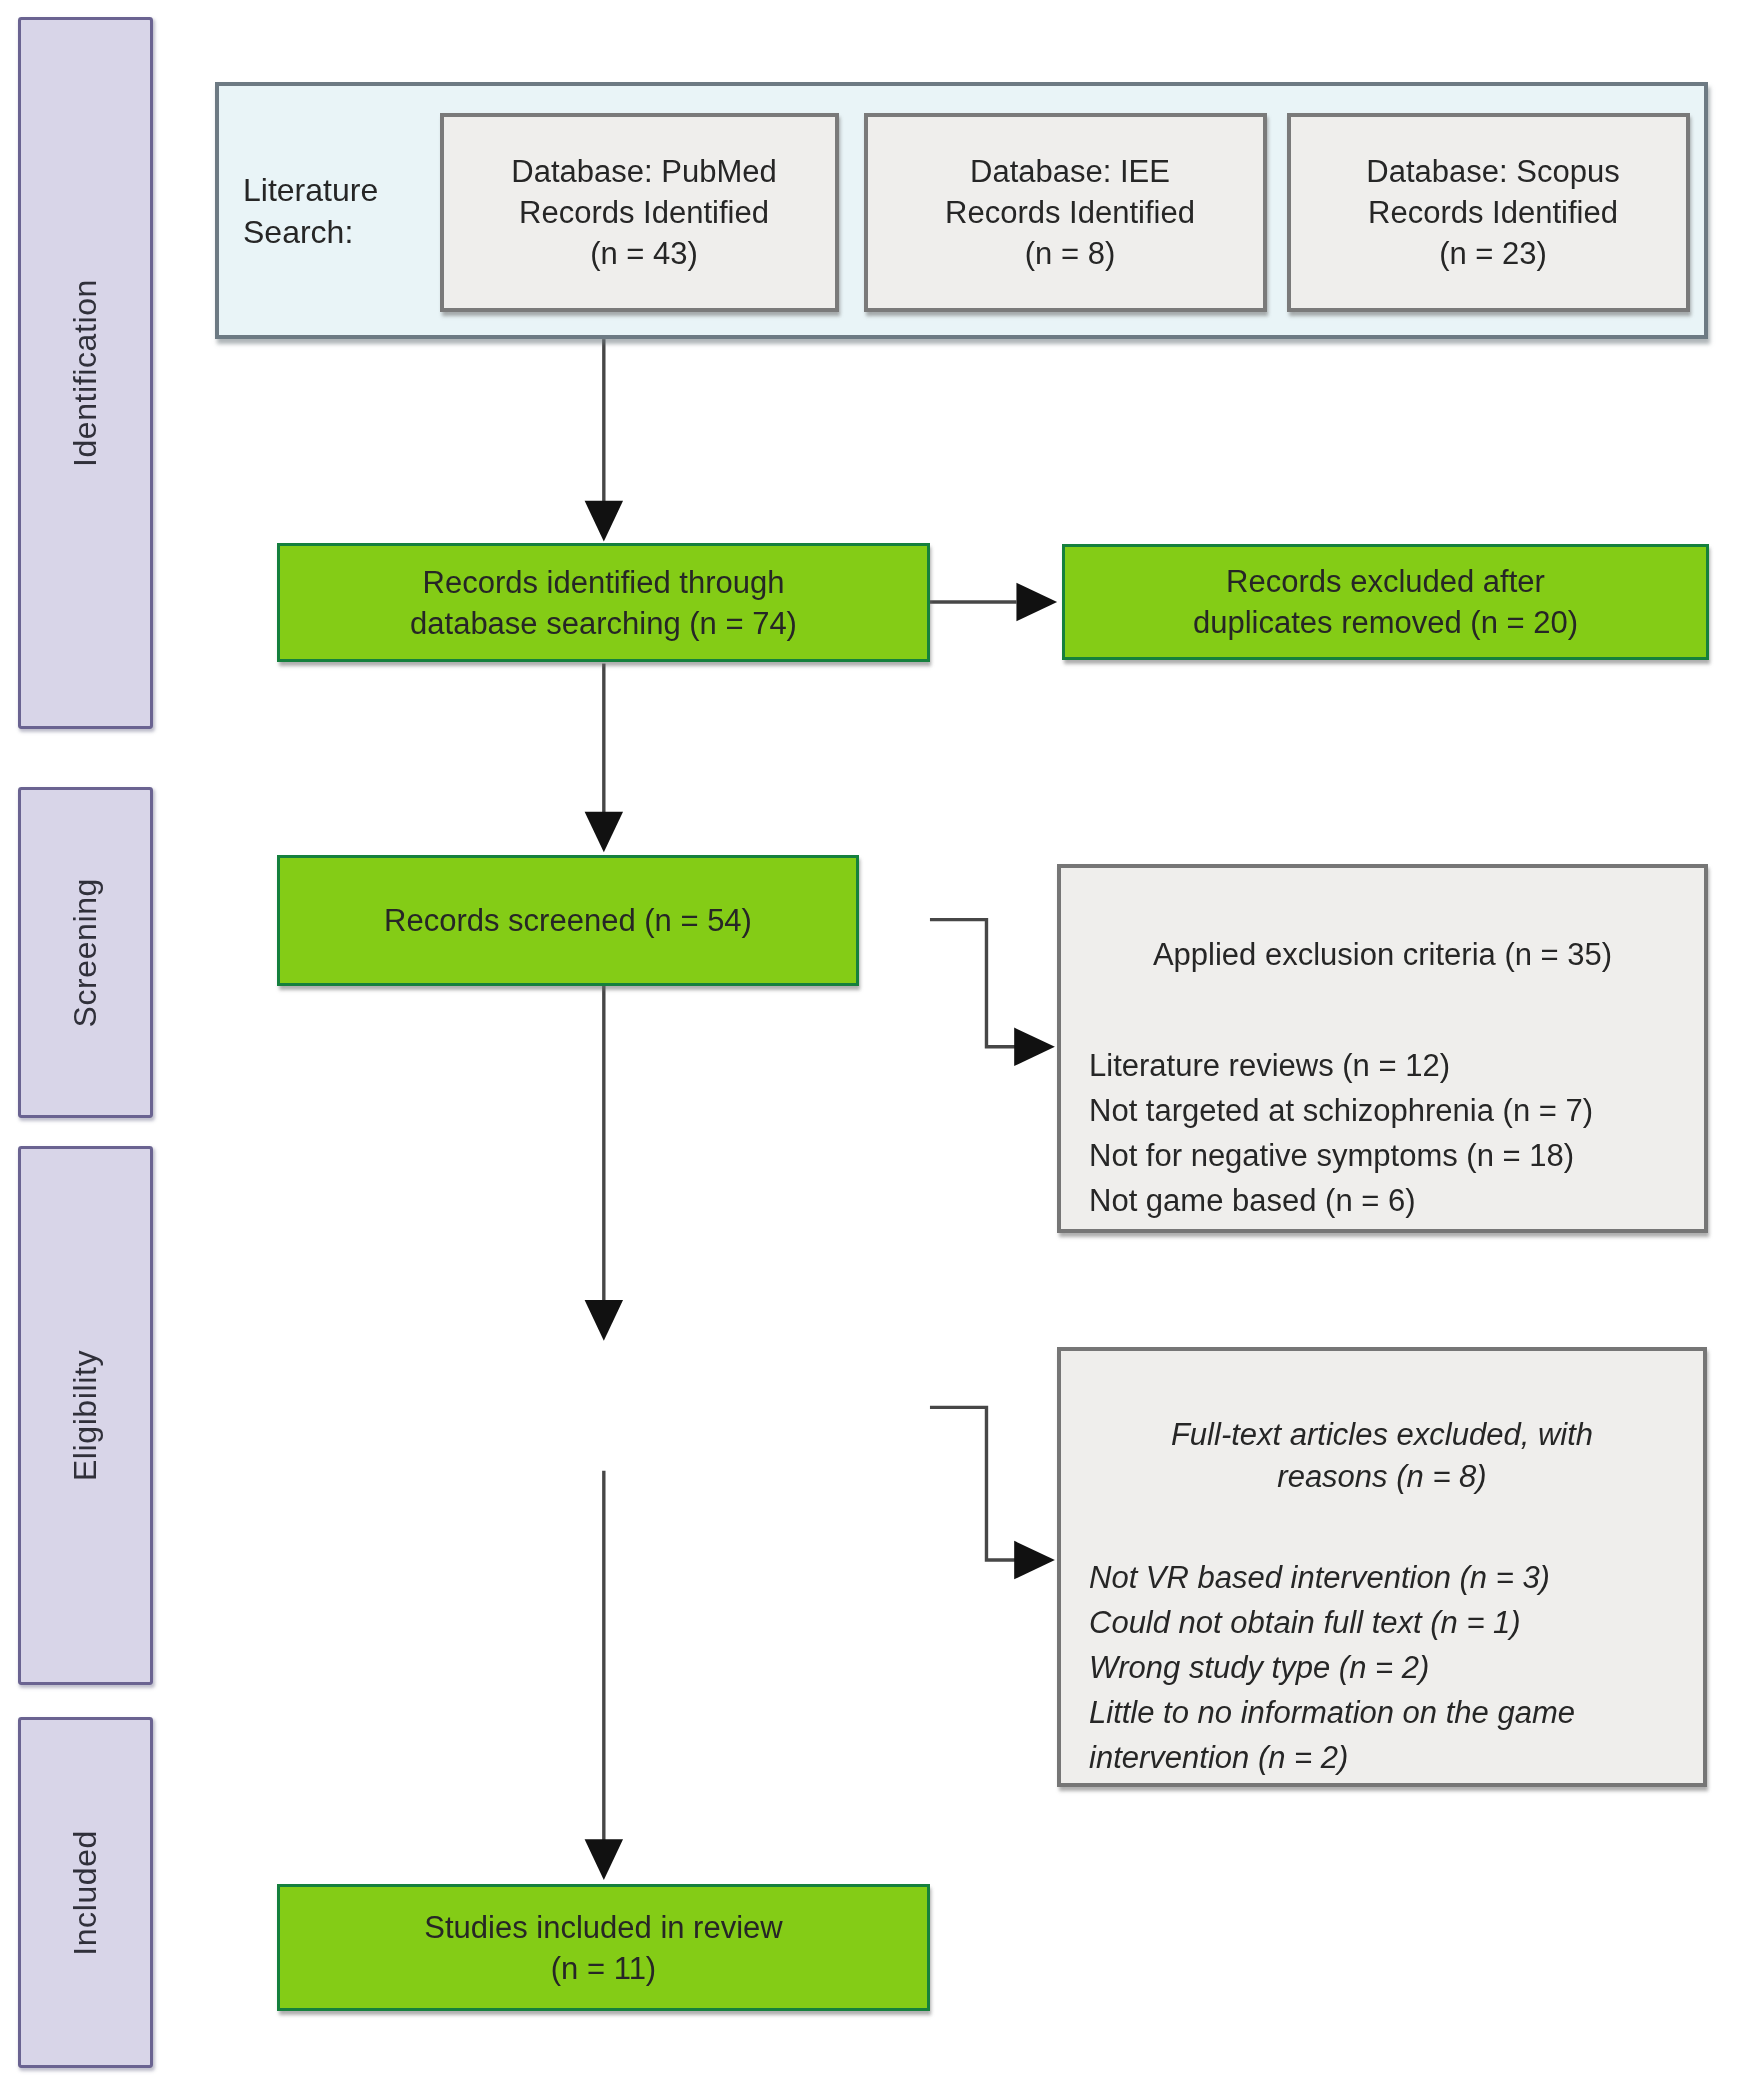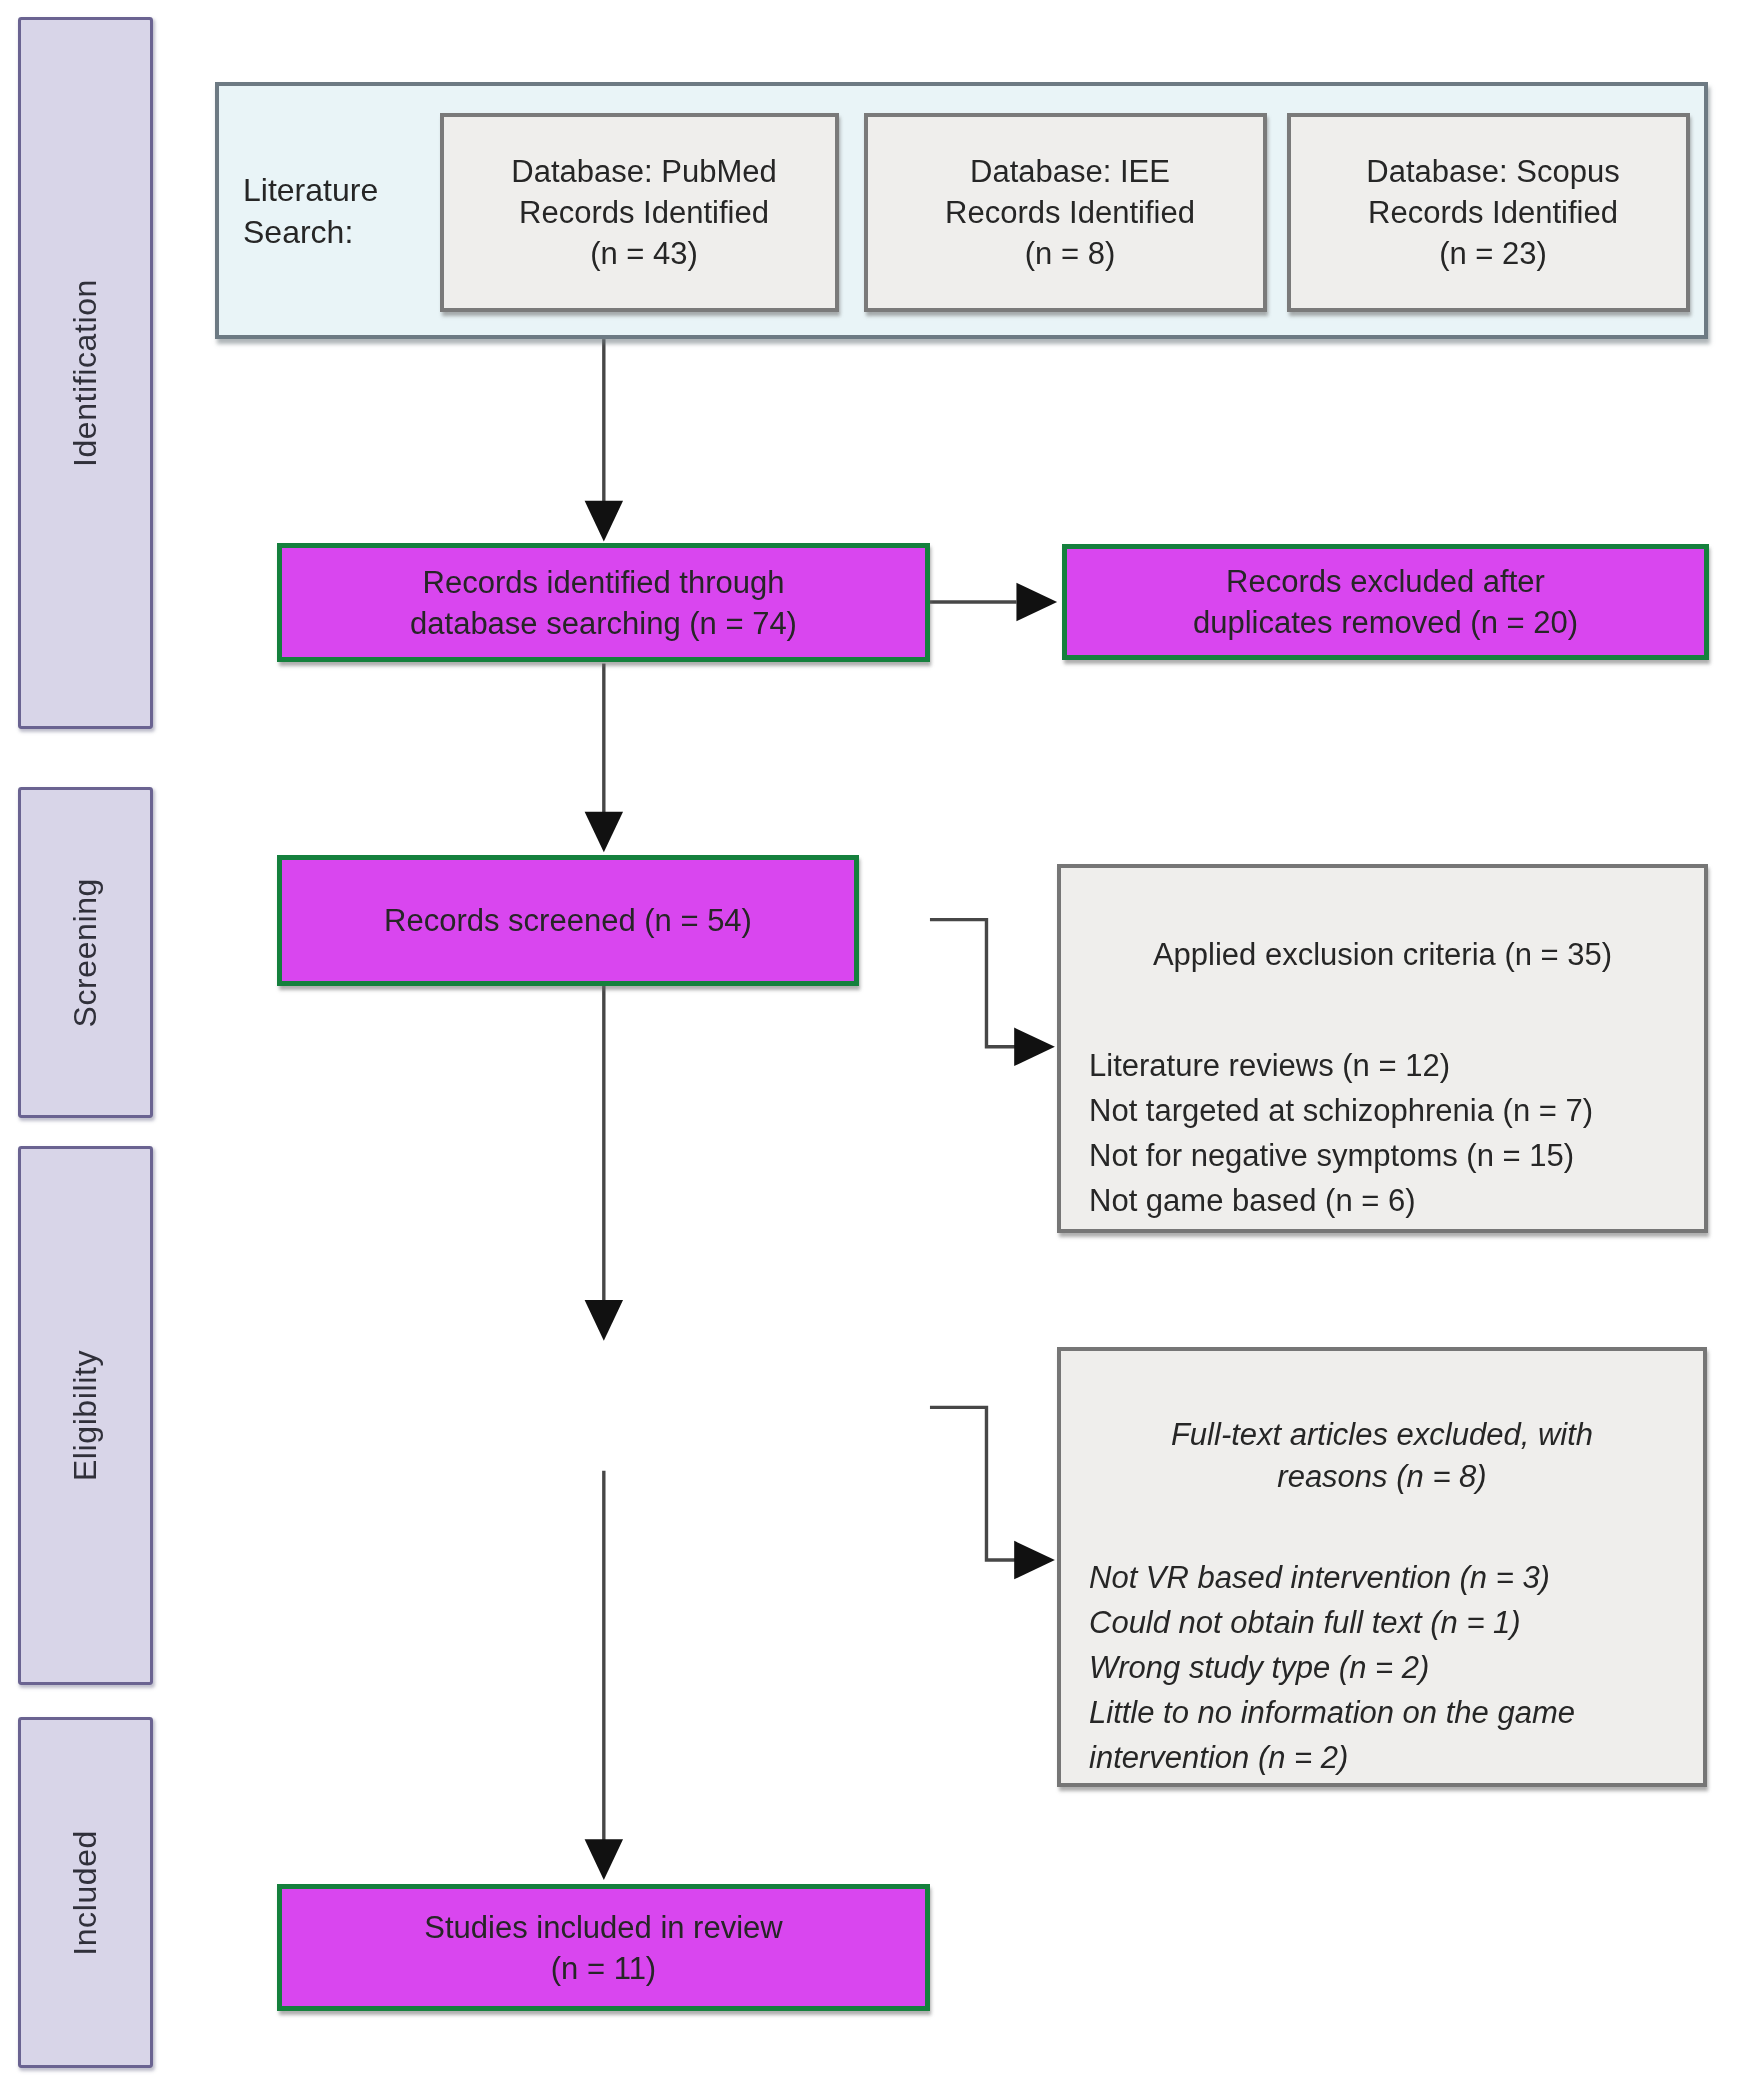--- a/index.html
+++ b/index.html
@@ -93,22 +93,22 @@
     z-index: 3;
     padding-left: 9px;
   }
   .db-pubmed { left: 440px;  width: 399px; }
   .db-iee    { left: 864px; width: 403px; }
   .db-scopus { left: 1287px; width: 403px; }
 
   
   .flow-box {
     position: absolute;
-    background: #d946ef;
-    border: 5px solid #15803d;
+    background: #84cc16;
+    border: 3px solid #15803d;
     box-sizing: border-box;
     box-shadow: 2.3px 4px 3.4px rgba(105,105,105,0.55);
     display: flex;
     align-items: center;
     justify-content: center;
     text-align: center;
     font-size: 31px;
     line-height: 41px;
     white-space: pre-line;
     z-index: 2;
@@ -200,21 +200,21 @@
   <div class="flow-box box-identified">Records identified through
 database searching (n = 74)</div>
   <div class="flow-box box-dup-excluded">Records excluded after
 duplicates removed (n = 20)</div>
   <div class="flow-box box-screened">Records screened (n = 54)</div>
 
   <div class="detail-box box-exclusion-criteria">
     <div class="detail-title">Applied exclusion criteria (n = 35)</div>
     <div class="detail-item">Literature reviews (n = 12)</div>
     <div class="detail-item">Not targeted at schizophrenia (n = 7)</div>
-    <div class="detail-item">Not for negative symptoms (n = 15)</div>
+    <div class="detail-item">Not for negative symptoms (n = 18)</div>
     <div class="detail-item">Not game based (n = 6)</div>
   </div>
 
 
   <div class="detail-box box-fulltext-excluded">
     <div class="detail-title">Full-text articles excluded, with
 reasons (n = 8)</div>
     <div class="detail-item">Not VR based intervention (n = 3)</div>
     <div class="detail-item">Could not obtain full text (n = 1)</div>
     <div class="detail-item">Wrong study type (n = 2)</div>

